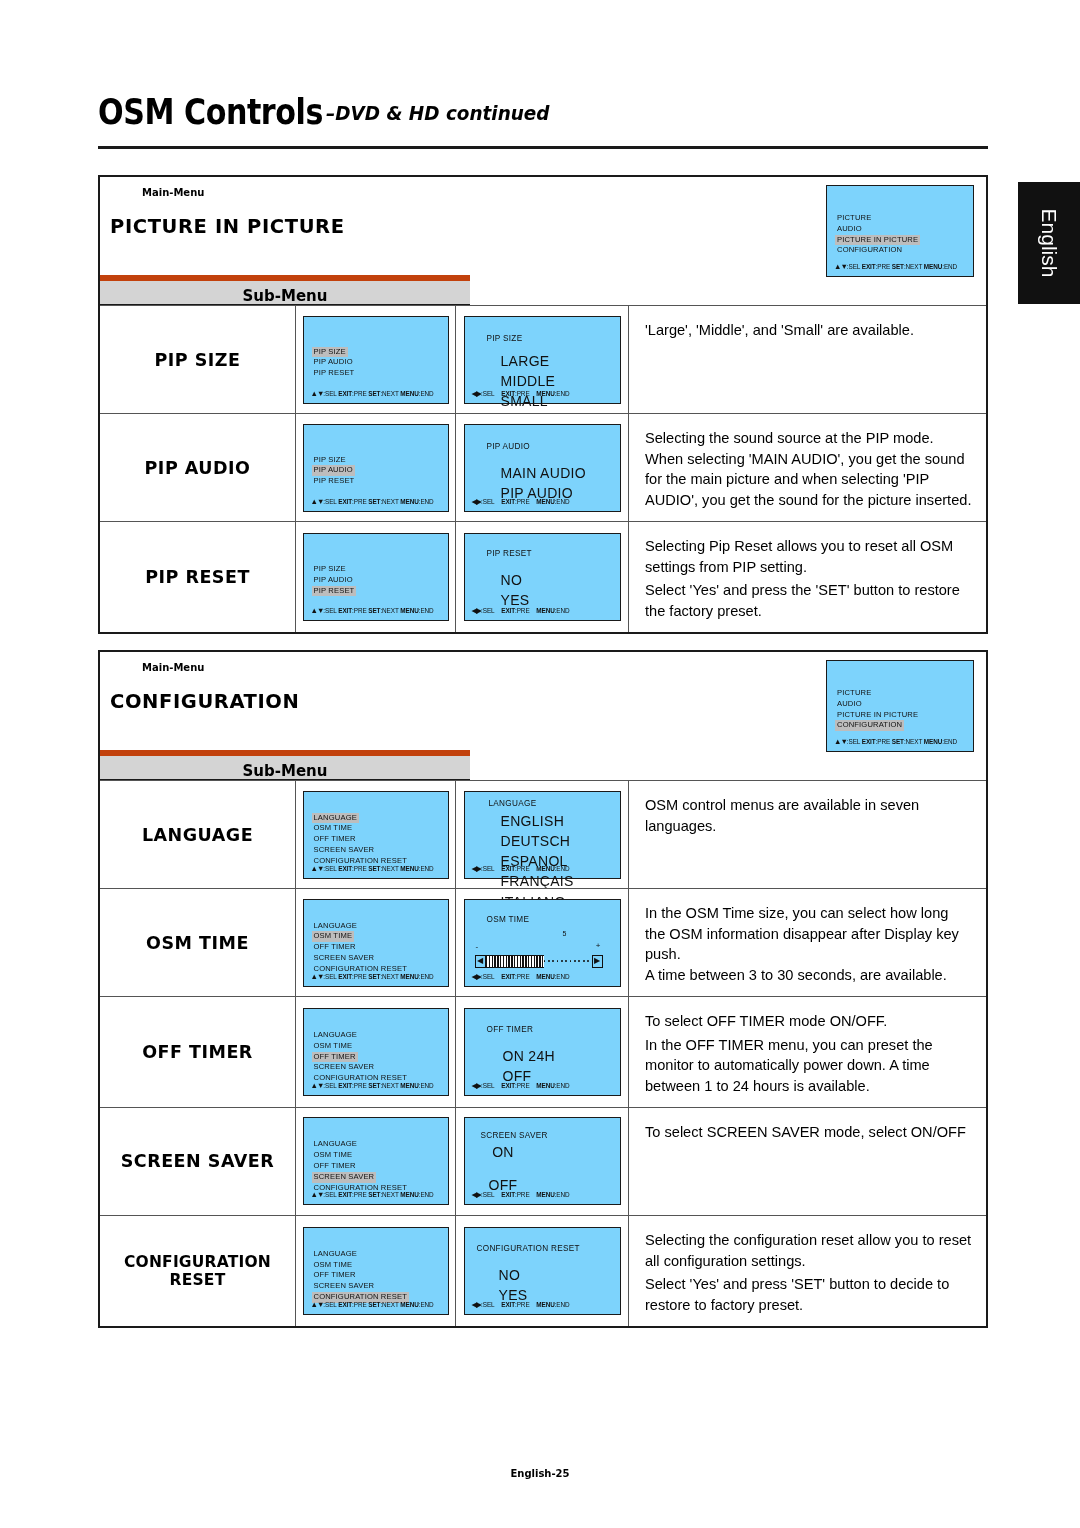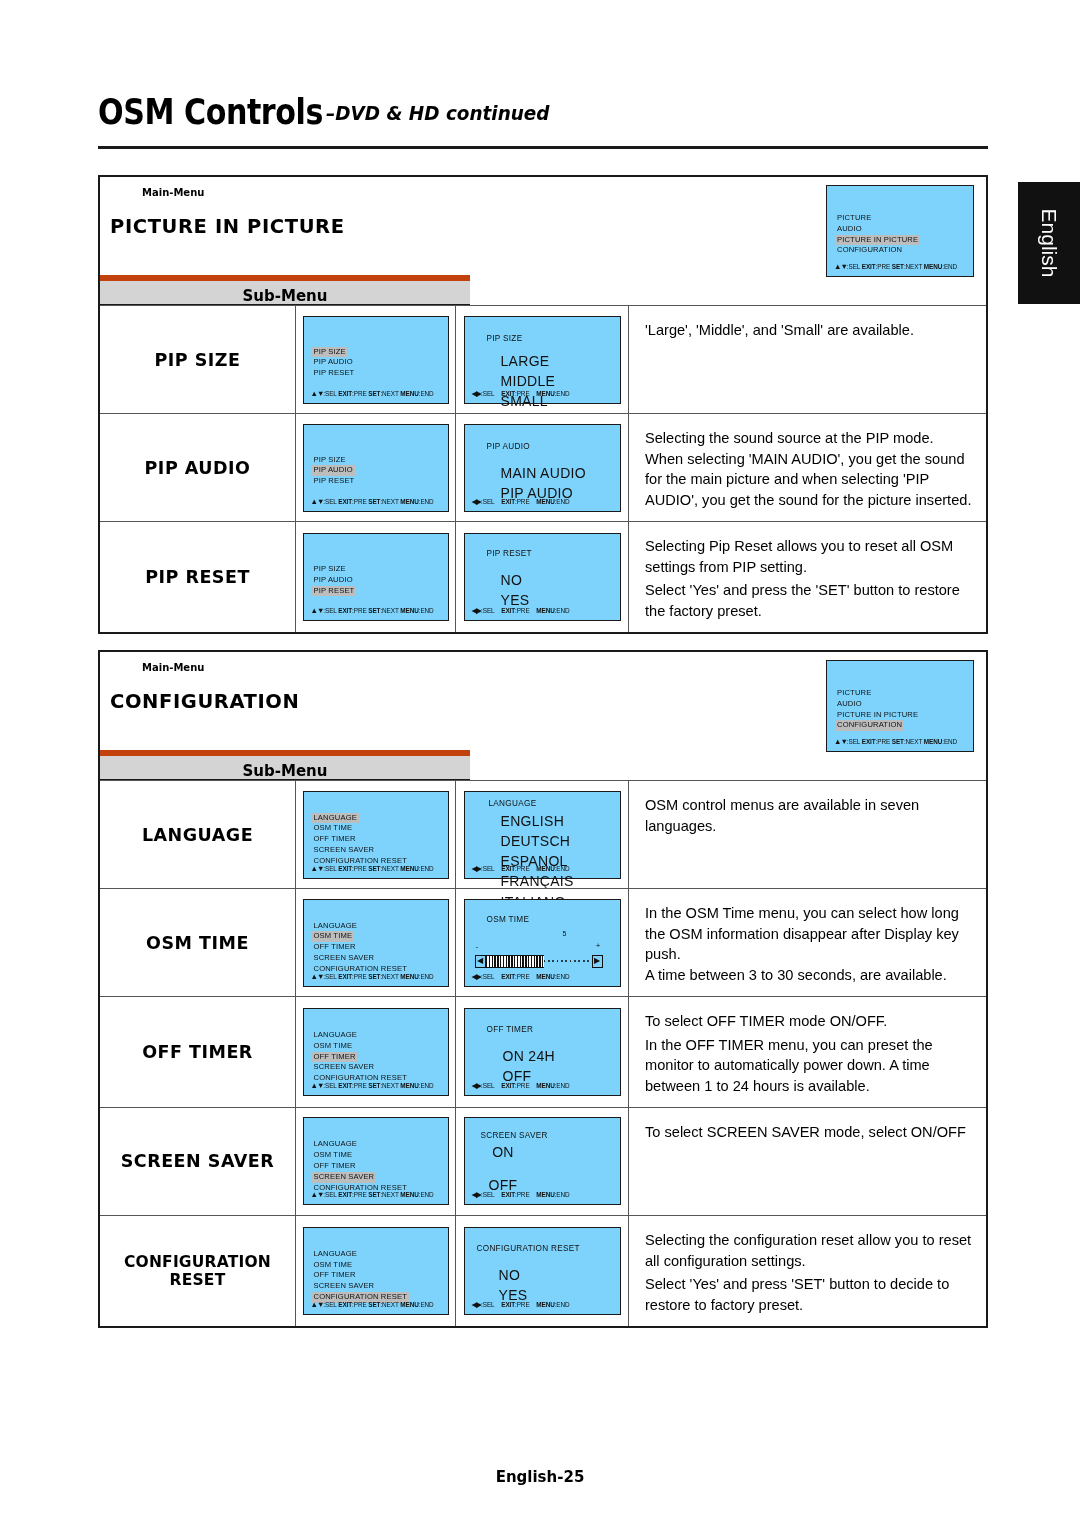--- a/index.html
+++ b/index.html
@@ -179,21 +179,21 @@
   }
   .sl-dots i {
     display: block; width: 2px; height: 2px; background: #111;
     margin-right: 2.6px; border-radius: 50%;
   }
 
   
   .footer {
     position: absolute; left: 0; right: 0; top: 1468px;
     text-align: center;
-    font-size: 15px; font-weight: bold;
+    font-size: 10px; font-weight: bold;
     font-family: "DejaVu Sans", sans-serif;
   }
 </style>
 </head>
 <body>
 
 <div class="page">
 
   <div class="hdr">
     <span class="hdr-title">OSM Controls</span><span class="hdr-sub">–DVD &amp; HD continued</span>
@@ -399,21 +399,21 @@
                   <i></i>
                   <i></i>
                 </div>
               <div class="sl-btn">▶</div>
             </div>
           </div>
           <div class="osd-foot"><span class="arr">◀▶</span>:SEL&nbsp;&nbsp;&nbsp; <b>EXIT</b>:PRE&nbsp;&nbsp;&nbsp; <b>MENU</b>:END</div>
         </div>
       </div>
       <div class="cell-desc">
-        <p>In the OSM Time menu, you can select how long the OSM information disappear after Display key push.</p>
+        <p>In the OSM Time size, you can select how long the OSM information disappear after Display key push.</p>
         <p style="margin-top:0">A time between 3 to 30 seconds, are available.</p>
       </div>
     </div>
 
     <div class="row">
       <div class="cell-label">OFF TIMER</div>
       <div class="cell-osd1">
         <div class="osd osd-sm">
           <div class="osd-items" style="top:21px;">
             <div>LANGUAGE</div>

